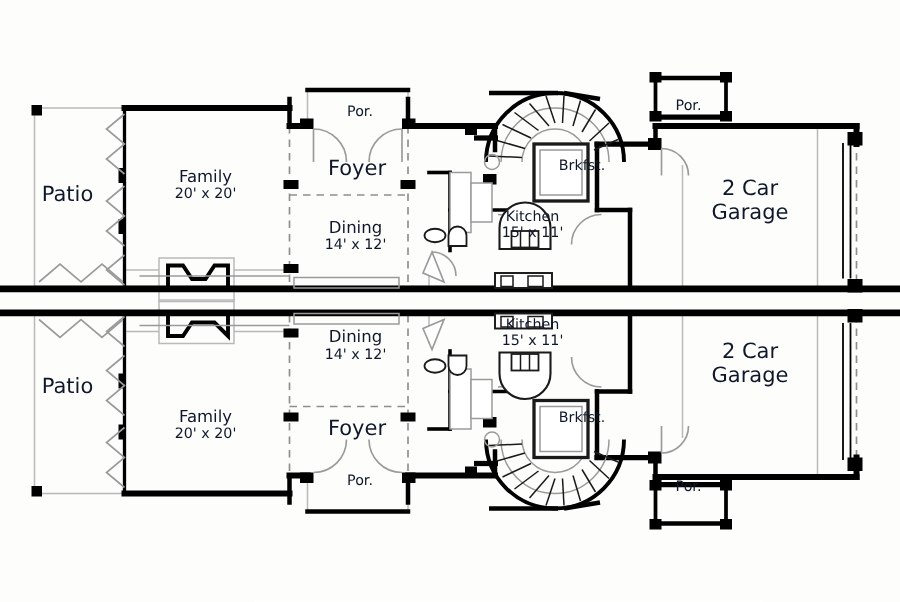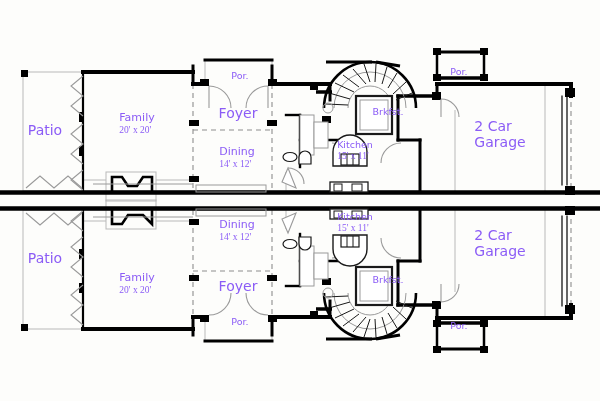--- a/index.html
+++ b/index.html
@@ -1,22 +1,22 @@
 <!DOCTYPE html>
 <html><head>
 <meta charset="utf-8">
 <title>Floor Plan</title>
 <style>
   html,body{margin:0;padding:0;background:#ffffff;}
   body{font-family:"DejaVu Sans",sans-serif;}
   #plan-root{position:relative;width:600px;height:401px;background:#fdfdfb;overflow:hidden;}
   #plan-svg{position:absolute;left:0;top:0;width:600px;height:401px;}
-  .room-label{position:absolute;color:#8b5cf6;line-height:1.15;white-space:nowrap;pointer-events:none;}
+  .room-label{position:absolute;text-align:center;color:#0f172a;line-height:1.15;white-space:nowrap;pointer-events:none;}
   .rl-name{font-size:11px;}
-  .rl-dim{font-size:9.5px;font-family:Liberation Serif, serif;}
+  .rl-dim{font-size:9.5px;}
   .lbl-sm .rl-name{font-size:14px;}
   .lbl-xs .rl-name{font-size:9.5px;}
 </style>
 </head>
 <body>
 
 <div id="plan-root">
 
   <svg id="plan-svg" viewBox="0 0 600 401">
     <rect x="0" y="0" width="600" height="401" fill="#fdfdfb"></rect>

